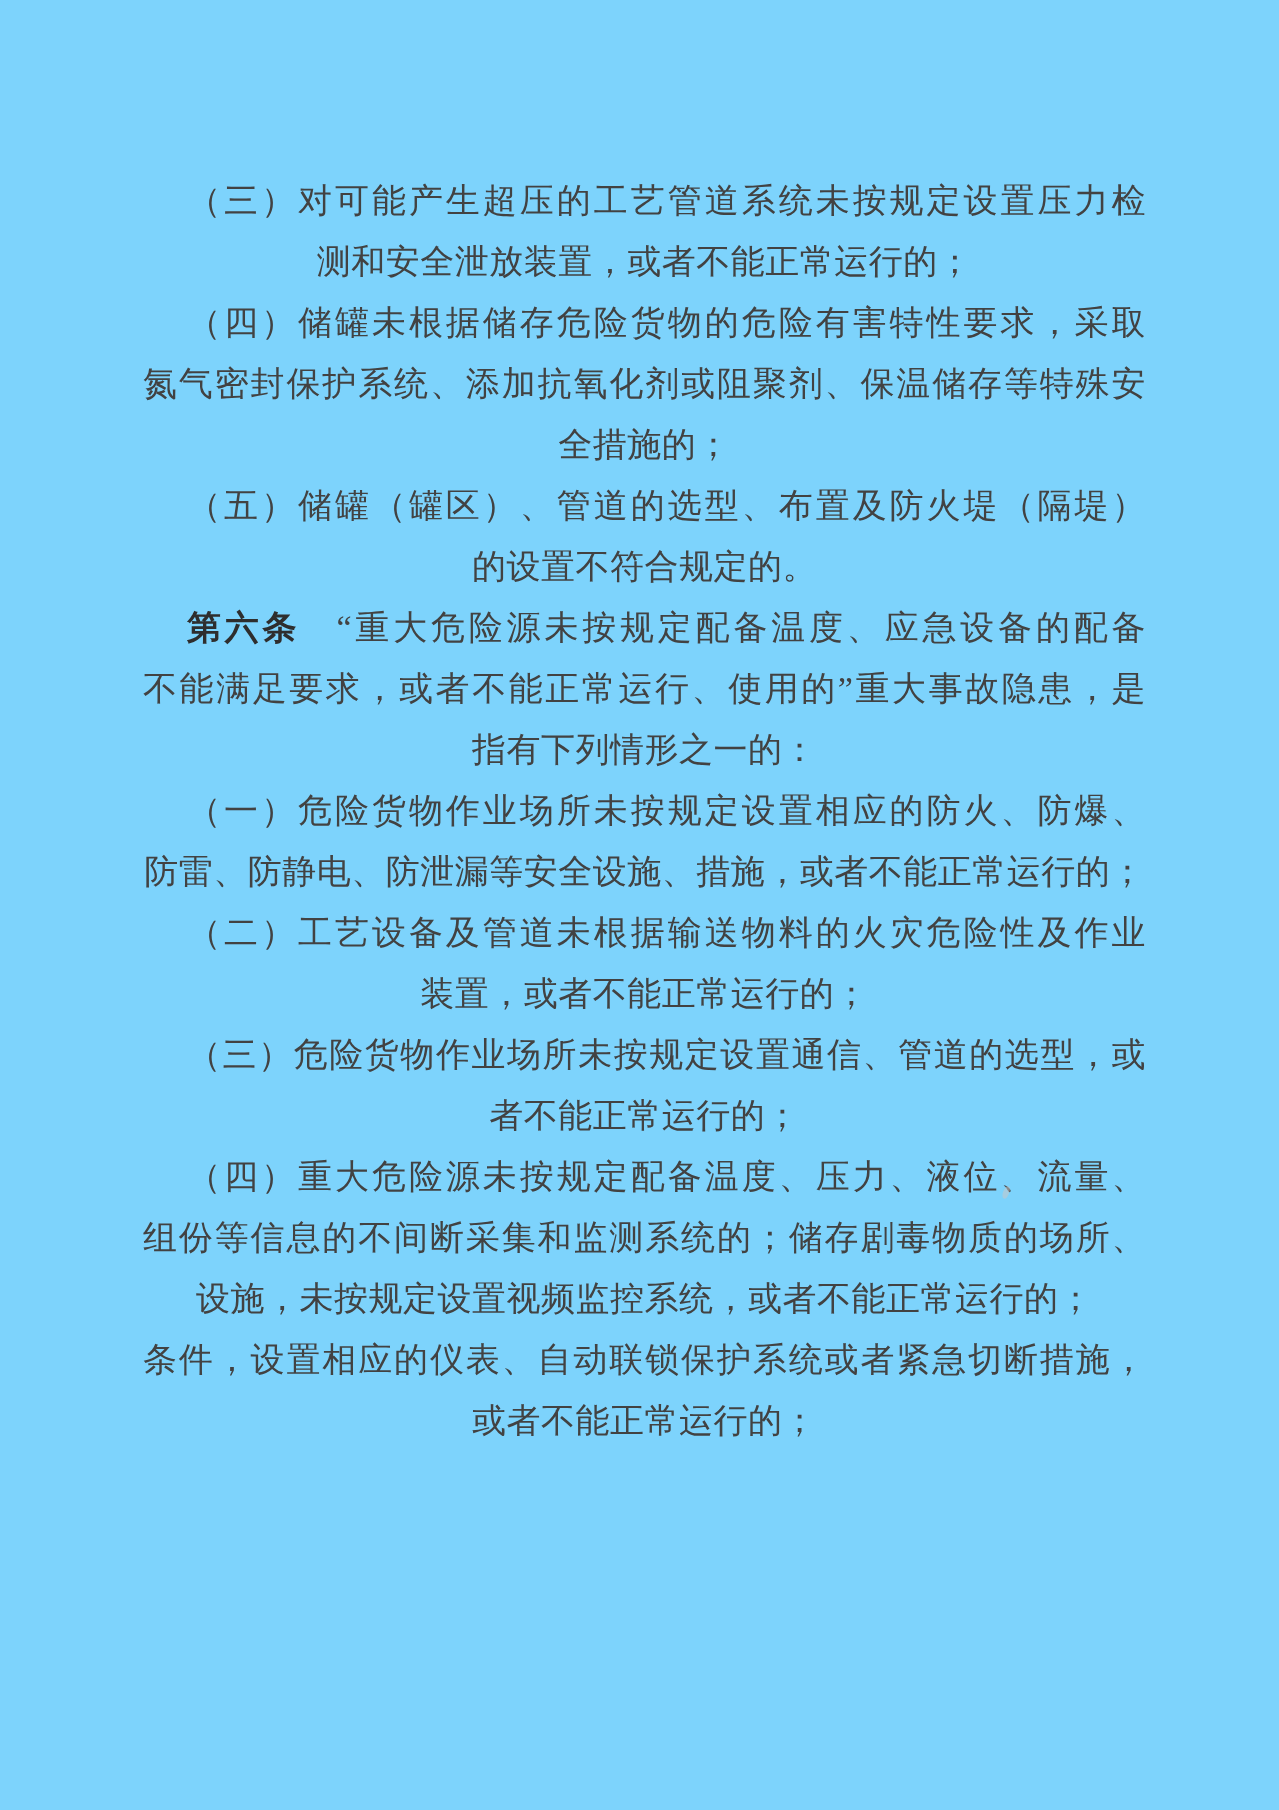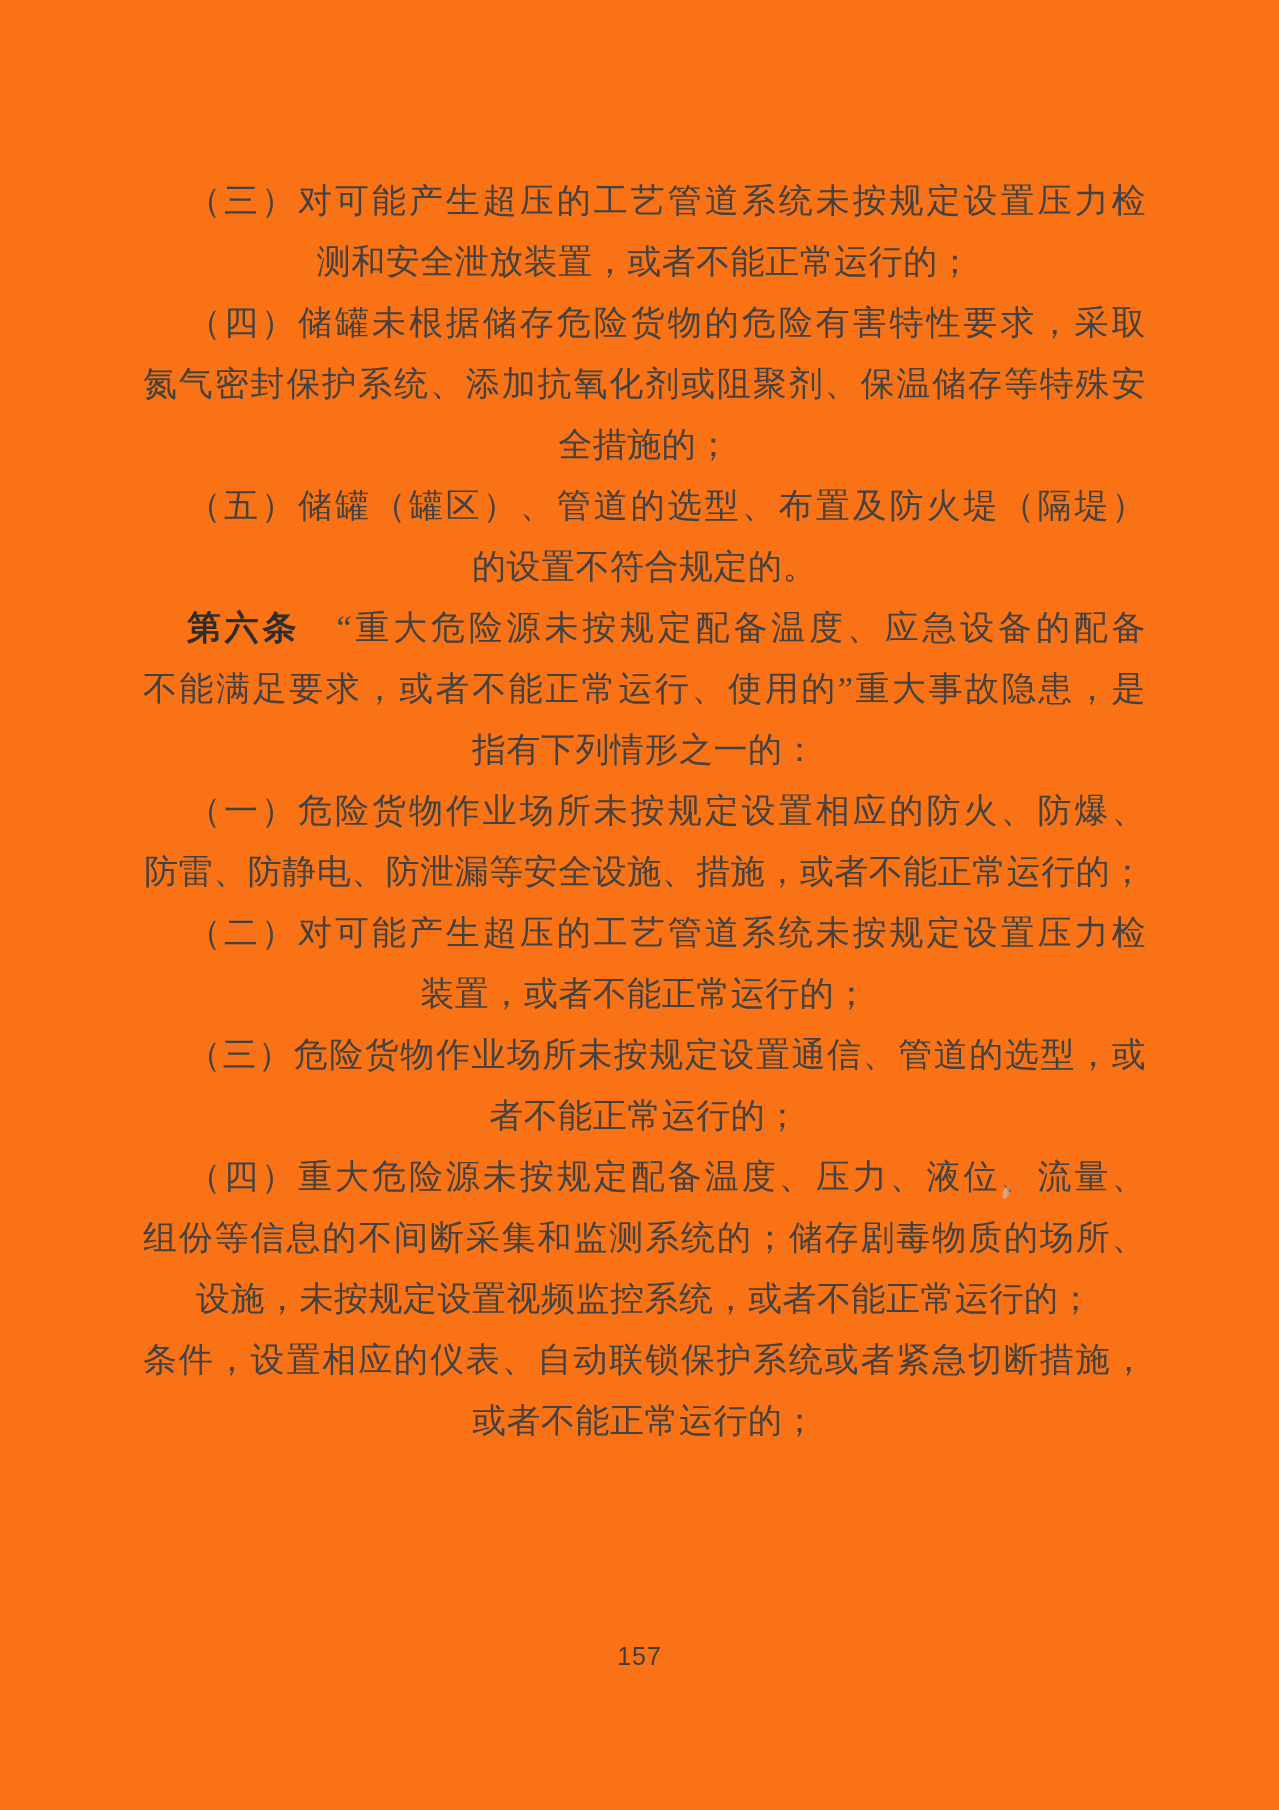--- a/index.html
+++ b/index.html
@@ -4,21 +4,21 @@
 <style>
   html, body {
     margin: 0;
     padding: 0;
     background: #fdfdfd;
   }
   .page {
     position: relative;
     width: 1279px;
     height: 1810px;
-    background: #f97316;
+    background: #7dd3fc;
     overflow: hidden;
     font-family: "Liberation Serif", serif;
     color: #424242;
   }
   .text-block {
     position: absolute;
     left: 143px;
     top: 170px;
     width: 1003px;
   }
@@ -77,25 +77,24 @@
       <div class="line indent justify">（四）储罐未根据储存危险货物的危险有害特性要求，采取</div>
       <div class="line justify">氮气密封保护系统、添加抗氧化剂或阻聚剂、保温储存等特殊安</div>
       <div class="line">全措施的；</div>
       <div class="line indent justify">（五）储罐（罐区）、管道的选型、布置及防火堤（隔堤）</div>
       <div class="line">的设置不符合规定的。</div>
       <div class="line indent justify"><b class="lead">第六条</b><span>“重大危险源未按规定配备温度、应急设备的配备</span></div>
       <div class="line justify">不能满足要求，或者不能正常运行、使用的”重大事故隐患，是</div>
       <div class="line">指有下列情形之一的：</div>
       <div class="line indent justify">（一）危险货物作业场所未按规定设置相应的防火、防爆、</div>
       <div class="line">防雷、防静电、防泄漏等安全设施、措施，或者不能正常运行的；</div>
-      <div class="line indent justify">（二）对可能产生超压的工艺管道系统未按规定设置压力检</div>
+      <div class="line indent justify">（二）工艺设备及管道未根据输送物料的火灾危险性及作业</div>
       <div class="line">装置，或者不能正常运行的；</div>
       <div class="line indent justify">（三）危险货物作业场所未按规定设置通信、管道的选型，或</div>
       <div class="line">者不能正常运行的；</div>
       <div class="line indent justify">（四）重大危险源未按规定配备温度、压力、液位、流量、</div>
       <div class="line justify">组份等信息的不间断采集和监测系统的；储存剧毒物质的场所、</div>
       <div class="line">设施，未按规定设置视频监控系统，或者不能正常运行的；</div>
       <div class="line justify">条件，设置相应的仪表、自动联锁保护系统或者紧急切断措施，</div>
       <div class="line">或者不能正常运行的；</div>
     </div>
   <div class="speck"></div>
-  <div class="page-num">157</div>
 </div>
 
 </body></html>

